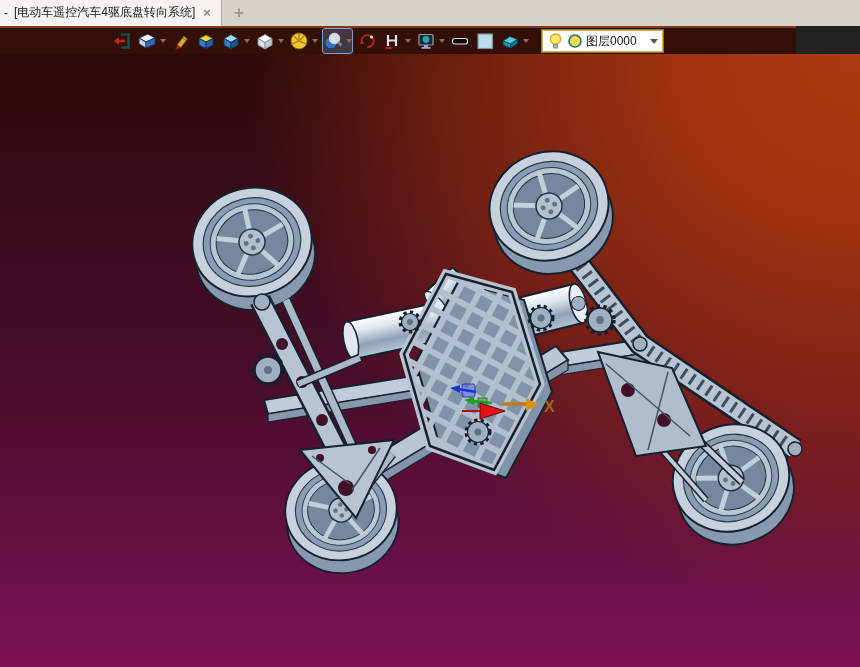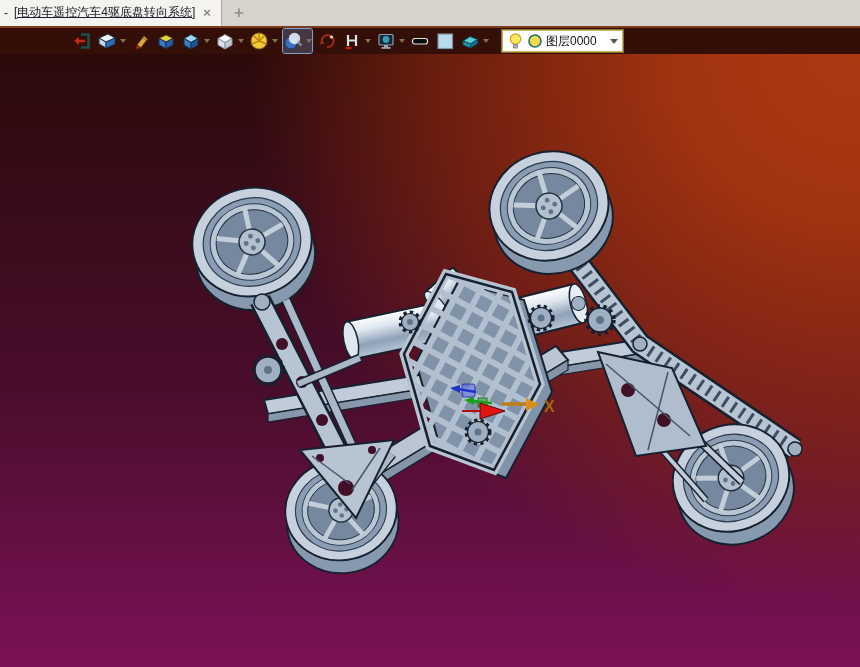--- a/index.html
+++ b/index.html
@@ -6,29 +6,29 @@
   .window{position:relative;width:860px;height:667px;overflow:hidden;
     font-family:"Liberation Sans","DejaVu Sans",sans-serif;}
 
   
   .tabbar{position:absolute;left:0;top:0;width:860px;height:26px;
     background:#d6d3cc;display:flex;align-items:stretch;}
   .tab{display:flex;align-items:center;gap:6px;padding:0 8px 0 4px;
     background:#f4f3f0;border-right:1px solid #a9a59c;border-bottom:1px solid #f4f3f0;
     font-size:12px;color:#20202a;max-width:230px;white-space:nowrap;}
   .tab-prefix{color:#20202a;}
-  .tab-title{overflow:hidden;text-overflow:clip;text-decoration:underline;}
+  .tab-title{overflow:hidden;text-overflow:clip;}
   .tab-close{color:#8a8680;font-size:13px;font-weight:bold;padding:0 2px;cursor:default;}
   .newtab{width:34px;display:flex;align-items:center;justify-content:center;
     color:#9a968c;font-size:17px;font-weight:bold;}
 
   
-  .toolbar{position:absolute;left:0;top:26px;width:860px;height:28px;
+  .toolbar{position:absolute;left:0;top:26px;width:796px;height:28px;
     background:#330f07;border-top:2px solid #7e3c1e;box-sizing:border-box;
-    display:flex;align-items:center;gap:5px;padding-left:72px;}
+    display:flex;align-items:center;gap:5px;padding-left:112px;}
   .tool{display:flex;align-items:center;height:24px;border:0;background:transparent;
     padding:0;margin:0;cursor:default;}
   .tool svg{display:block;}
   .tool .caret{width:0;height:0;border-left:3.5px solid transparent;
     border-right:3.5px solid transparent;border-top:4px solid #86705a;margin-left:3px;}
   .tool.active{background:rgba(110,150,205,.30);outline:1px solid #7d9fc9;border-radius:2px;}
 
   .layercombo{display:flex;align-items:center;gap:3px;height:20px;background:#ffffff;
     border:1px solid #c9b25a;outline:1px solid #8a7430;padding:0 4px;margin-left:8px;}
   .layercombo .lbl{font-size:12px;color:#111;}

